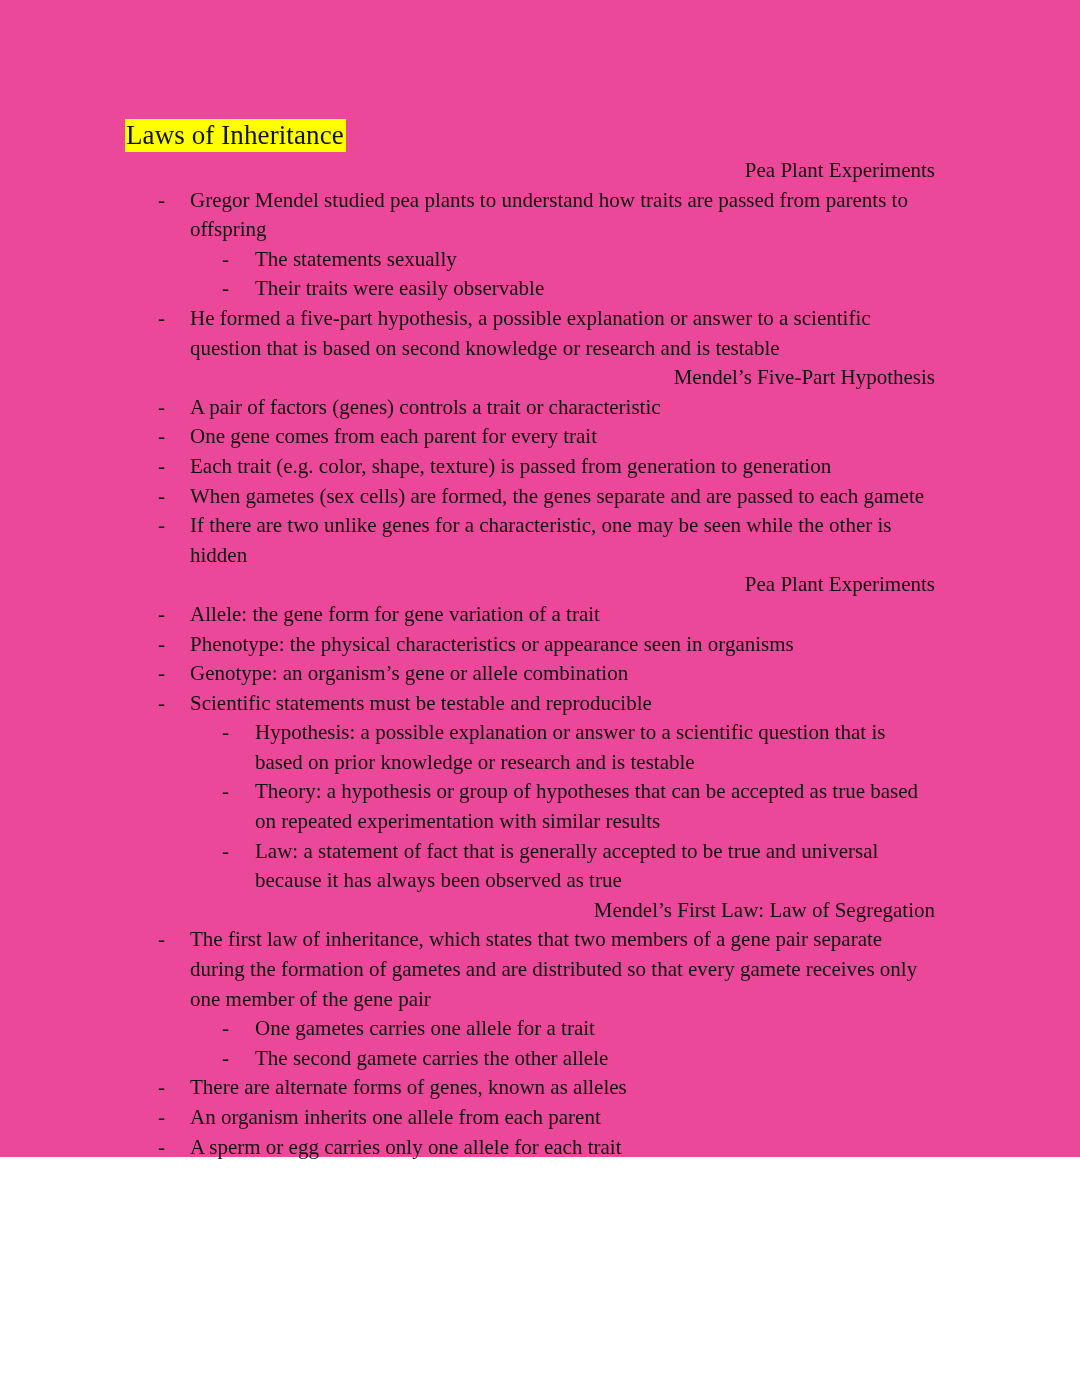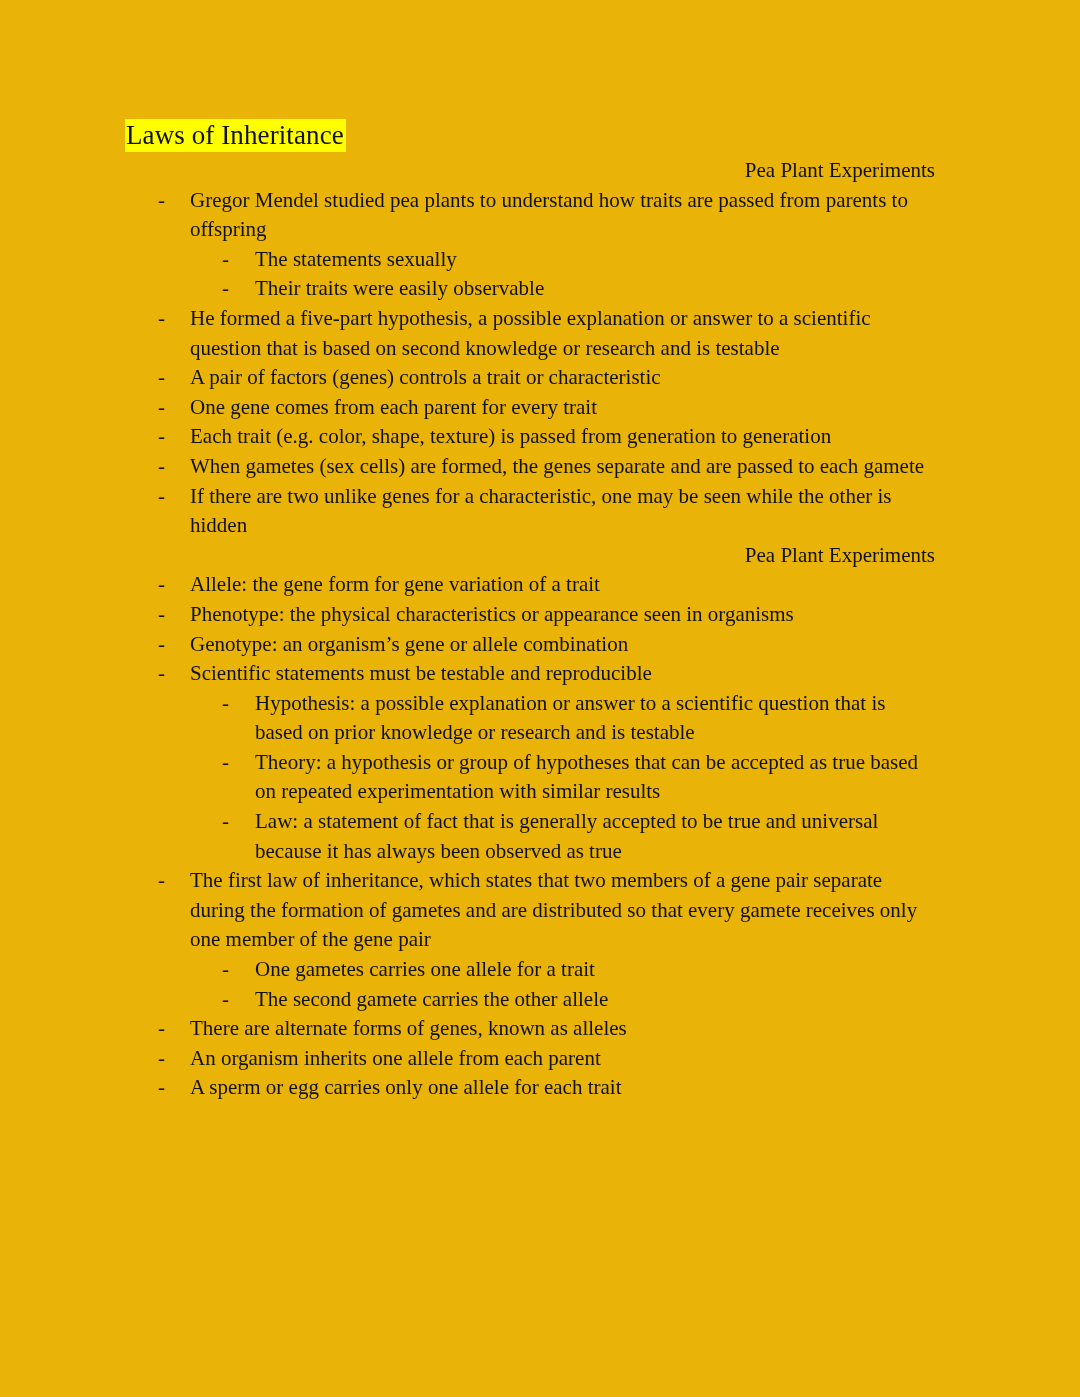--- a/index.html
+++ b/index.html
@@ -10,22 +10,22 @@
   body {
     width: 1080px;
     height: 1397px;
     font-family: "Liberation Serif", "DejaVu Serif", serif;
     color: #111111;
     -webkit-font-smoothing: antialiased;
   }
   .page {
     position: relative;
     width: 1080px;
-    height: 1397px;
-    background: #eab308;
+    height: 1157px;
+    background: #ec4899;
     box-sizing: border-box;
     padding: 118px 145px 8px 125px;
   }
   .doc-title {
     font-size: 27px;
     line-height: 34px;
     margin: 0 0 4px 0;
     font-weight: normal;
     letter-spacing: 0.1px;
   }
@@ -102,20 +102,21 @@
         <div class="bullet lvl2">
           <span class="dash">-</span>
           <span class="btext">Their traits were easily observable</span>
         </div>
         <div class="bullet lvl1">
           <span class="dash">-</span>
           <span class="btext">He formed a five-part hypothesis, a possible explanation or answer to a scientific question that is based on second knowledge or research and is testable</span>
         </div>
       </div>
       <div class="note-block">
+        <div class="heading-line">Mendel’s Five-Part Hypothesis</div>
         <div class="bullet lvl1">
           <span class="dash">-</span>
           <span class="btext">A pair of factors (genes) controls a trait or characteristic</span>
         </div>
         <div class="bullet lvl1">
           <span class="dash">-</span>
           <span class="btext">One gene comes from each parent for every trait</span>
         </div>
         <div class="bullet lvl1">
           <span class="dash">-</span>
@@ -157,20 +158,21 @@
         <div class="bullet lvl2">
           <span class="dash">-</span>
           <span class="btext">Theory: a hypothesis or group of hypotheses that can be accepted as true based on repeated experimentation with similar results</span>
         </div>
         <div class="bullet lvl2">
           <span class="dash">-</span>
           <span class="btext">Law: a statement of fact that is generally accepted to be true and universal because it has always been observed as true</span>
         </div>
       </div>
       <div class="note-block">
+        <div class="heading-line">Mendel’s First Law: Law of Segregation</div>
         <div class="bullet lvl1">
           <span class="dash">-</span>
           <span class="btext">The first law of inheritance, which states that two members of a gene pair separate during the formation of gametes and are distributed so that every gamete receives only one member of the gene pair</span>
         </div>
         <div class="bullet lvl2">
           <span class="dash">-</span>
           <span class="btext">One gametes carries one allele for a trait</span>
         </div>
         <div class="bullet lvl2">
           <span class="dash">-</span>

